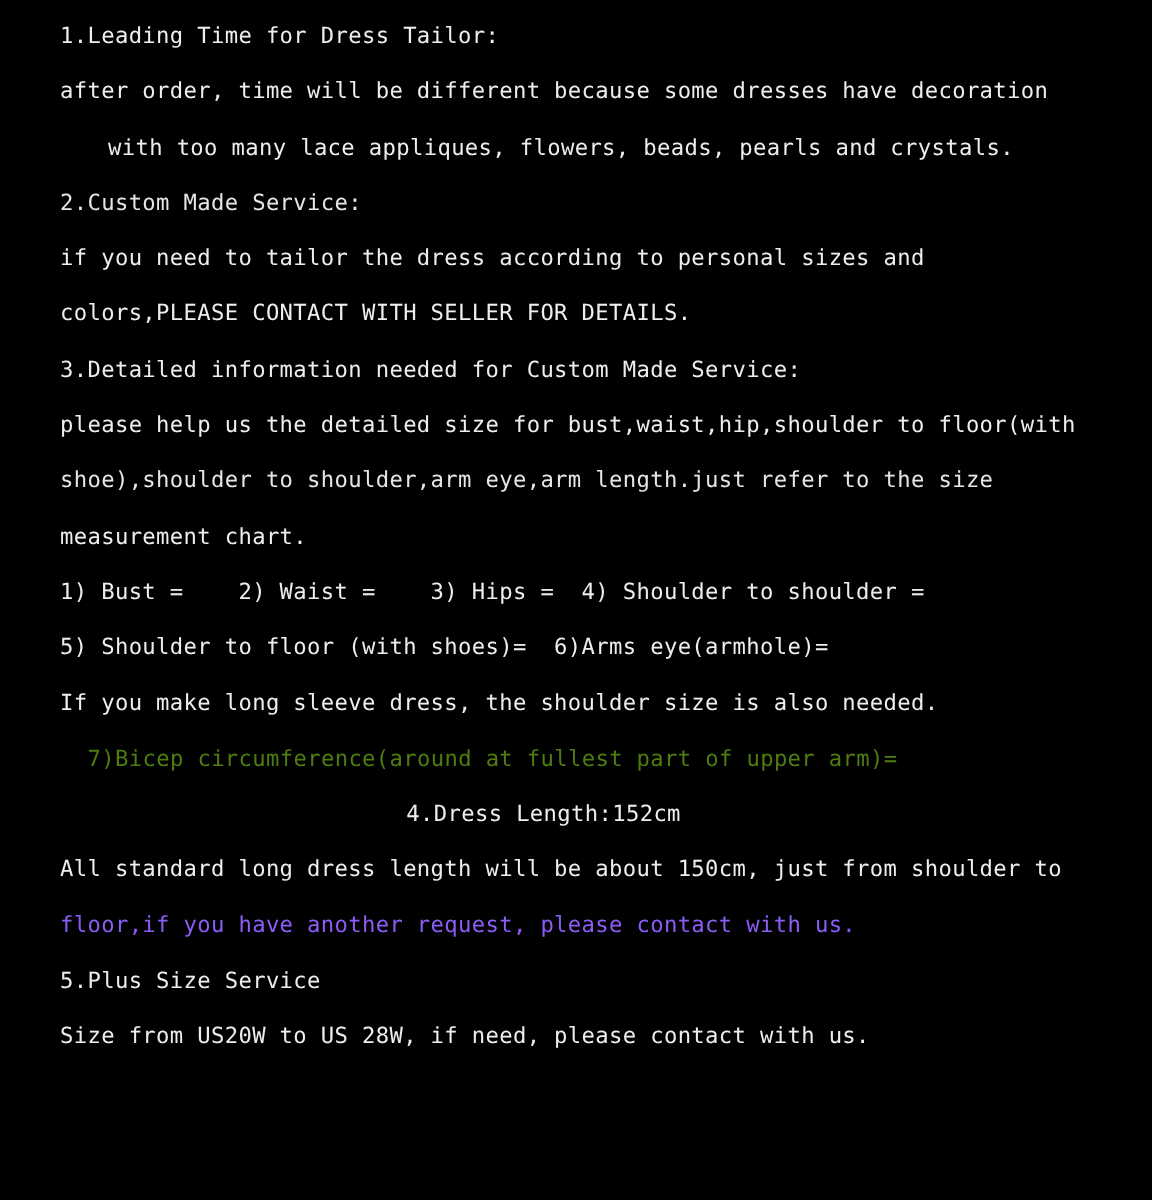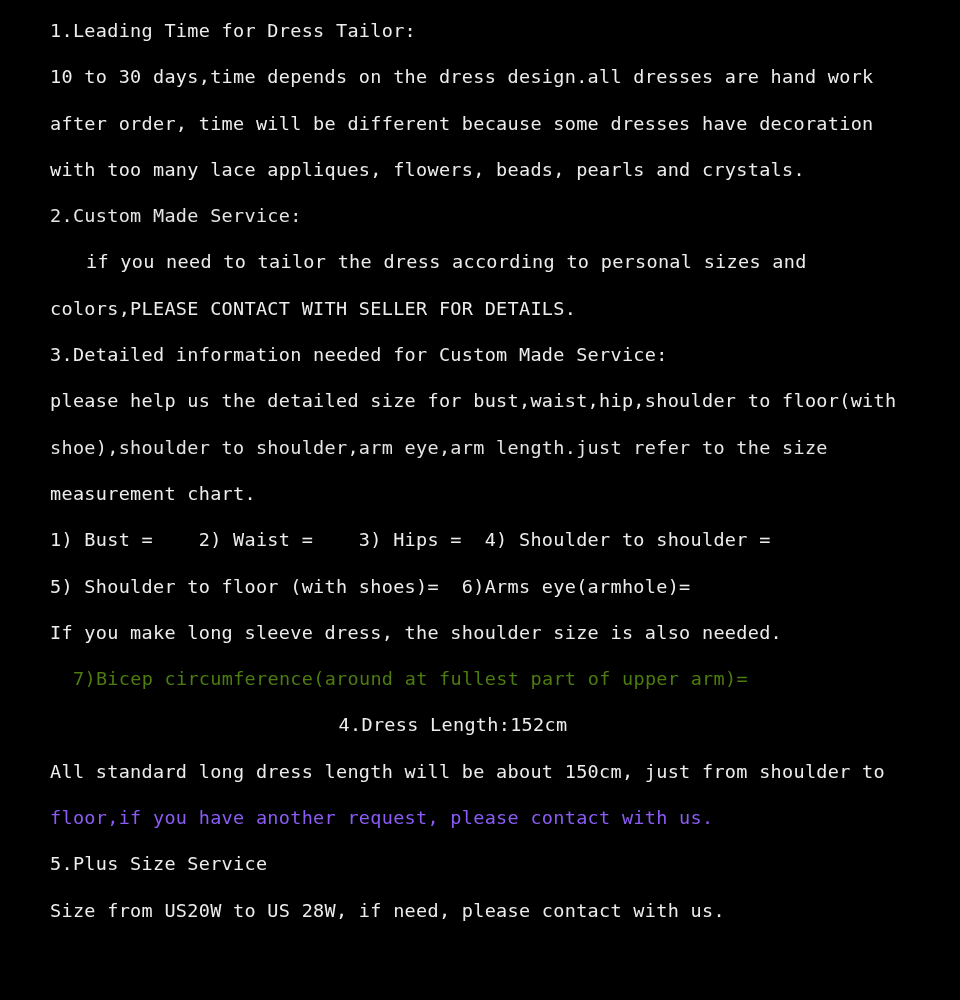--- a/index.html
+++ b/index.html
@@ -27,25 +27,24 @@
     white-space: pre;
     letter-spacing: 0.3px;
     -webkit-font-smoothing: antialiased;
   }
 </style>
 </head>
 <body style="background: rgb(0, 0, 0);">
 
 <div class="doc">
   <div class="line" style="color: rgb(237, 237, 237);">1.Leading Time for Dress Tailor:</div>
-  <div class="line" style="color: rgb(237, 237, 237);">10 to 30 days,time depends on the dress design.all dresses are hand work</div>
   <div class="line" style="color: rgb(237, 237, 237);">after order, time will be different because some dresses have decoration</div>
-  <div class="line" style="color: rgb(237, 237, 237);">with too many lace appliques, flowers, beads, pearls and crystals.</div>
+  <div class="line" style="color: rgb(237, 237, 237); margin-left: 40px;">with too many lace appliques, flowers, beads, pearls and crystals.</div>
   <div class="line" style="color: #e5e5e5;">2.Custom Made Service:</div>
-  <div class="line" style="color: rgb(237, 237, 237); margin-left: 36px;">if you need to tailor the dress according to personal sizes and</div>
+  <div class="line" style="color: rgb(237, 237, 237);">if you need to tailor the dress according to personal sizes and</div>
   <div class="line" style="color: rgb(237, 237, 237);">colors,PLEASE CONTACT WITH SELLER FOR DETAILS.</div>
   <div class="line" style="color: rgb(237, 237, 237);">3.Detailed information needed for Custom Made Service:</div>
   <div class="line" style="color: rgb(237, 237, 237);">please help us the detailed size for bust,waist,hip,shoulder to floor(with</div>
   <div class="line" style="color: #e5e5e5;">shoe),shoulder to shoulder,arm eye,arm length.just refer to the size</div>
   <div class="line" style="color: rgb(237, 237, 237);">measurement chart.</div>
   <div class="line" style="color: rgb(237, 237, 237);">1) Bust =    2) Waist =    3) Hips =  4) Shoulder to shoulder =</div>
   <div class="line" style="color: rgb(237, 237, 237);">5) Shoulder to floor (with shoes)=  6)Arms eye(armhole)=</div>
   <div class="line" style="color: rgb(237, 237, 237);">If you make long sleeve dress, the shoulder size is also needed.</div>
   <div class="line" style="color: #4d7c0f; margin-left: 23px;">7)Bicep circumference(around at fullest part of upper arm)=</div>
   <div class="line" style="color: rgb(237, 237, 237); text-align: center;">4.Dress Length:152cm</div>

